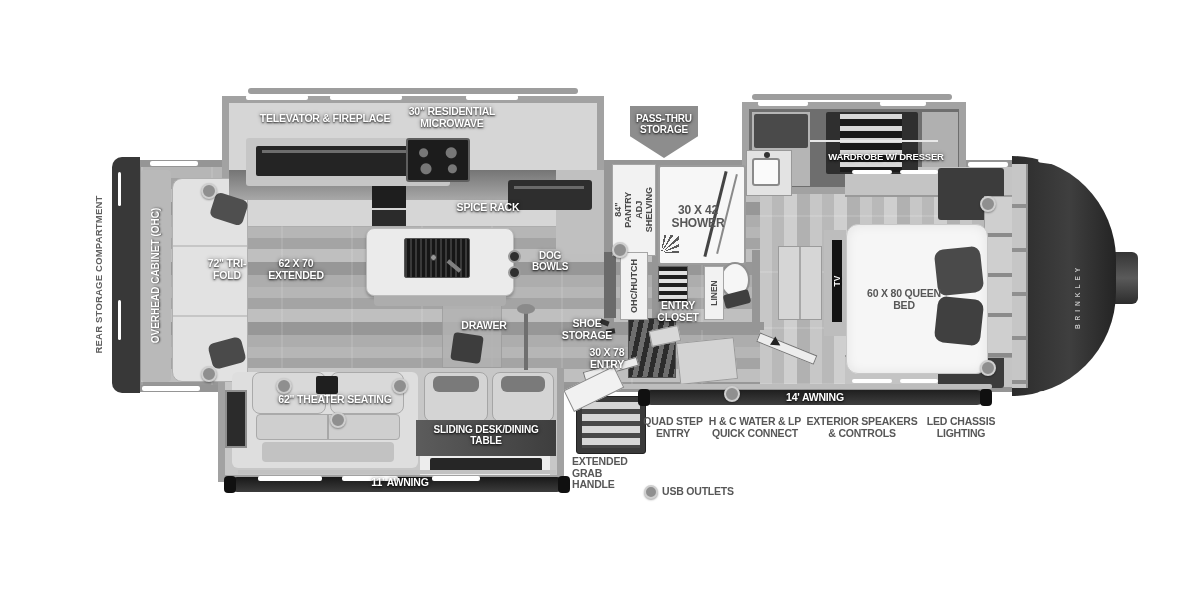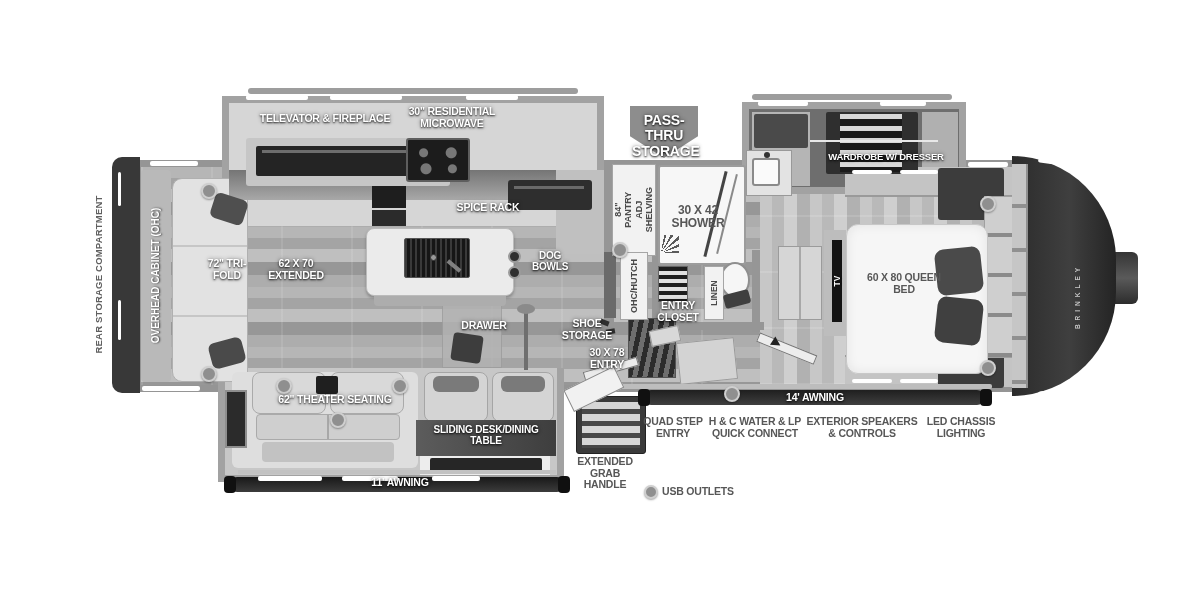--- a/index.html
+++ b/index.html
@@ -132,21 +132,21 @@
   <div class="V" style="left:612px;top:164px;width:44px;height:92px;background:#f2f2f2;border:1px solid #a5a5a5;z-index:12">
     <span class="wrap" style="font-size:9px;color:#4a4a4a">84" PANTRY ADJ SHELVING</span>
   </div>
   <div class="a" style="left:604px;top:252px;width:12px;height:66px;background:#6a6a6a;z-index:11"></div>
   <div class="V" style="left:620px;top:252px;width:28px;height:68px;background:#f2f2f2;border:1px solid #a5a5a5;z-index:12">
     <span style="font-size:9px;color:#4a4a4a">OHC/HUTCH</span>
   </div>
   <div class="dot" style="left:612px;top:242px"></div>
 
   <div class="a" style="left:630px;top:106px;width:68px;height:52px;background:#8d8d8d;z-index:12;clip-path:polygon(0 0,100% 0,100% 58%,50% 100%,0 58%)"></div>
-  <div class="L" style="left:632px;top:113px;width:64px;font-size:14px">PASS-THRU STORAGE</div>
+  <div class="L" style="left:632px;top:113px;width:64px;font-size:10px">PASS-THRU STORAGE</div>
 
   <div class="a wall" style="left:652px;top:160px;width:8px;height:170px;z-index:10"></div>
   <div class="a wall" style="left:652px;top:322px;width:112px;height:8px;z-index:10"></div>
   <div class="a" style="left:658px;top:165px;width:88px;height:100px;background:#f7f7f7;border:2px solid #9c9c9c;border-radius:3px;z-index:11"></div>
   <div class="a" style="left:714px;top:170px;width:3px;height:88px;background:#444;transform:rotate(14deg);z-index:12"></div>
   <div class="a" style="left:726px;top:173px;width:2px;height:82px;background:#8a8a8a;transform:rotate(14deg);z-index:12"></div>
   <div class="L D" style="left:660px;top:204px;width:76px;font-size:12px">30 x 42 SHOWER</div>
   <div class="a" style="left:661px;top:235px;width:18px;height:18px;z-index:12;background:repeating-conic-gradient(from 280deg at 0% 100%,#5a5a5a 0 7deg,transparent 7deg 18deg)"></div>
   <div class="a" style="left:658px;top:266px;width:30px;height:36px;border:1px solid #666;z-index:11;background:repeating-linear-gradient(180deg,#1e1e1e 0 4px,#e0e0e0 4px 8px)"></div>
   <div class="L" style="left:646px;top:300px;width:64px">ENTRY CLOSET</div>
@@ -191,21 +191,21 @@
   <div class="a" style="left:845px;top:355px;width:170px;height:32px;background:#c4c4c4;border-top:2px solid #9a9a9a;z-index:10"></div>
   <div class="slit" style="left:852px;top:379px;width:40px;height:4px"></div>
   <div class="slit" style="left:900px;top:379px;width:38px;height:4px"></div>
   <div class="a" style="left:938px;top:352px;width:66px;height:36px;background:#3c3c3c;border-radius:3px;z-index:11"></div>
   <div class="a" style="left:984px;top:196px;width:30px;height:162px;border:1px solid #a0a0a0;z-index:11;background:repeating-linear-gradient(180deg,#cfcfcf 0 36px,#8b8b8b 36px 40px)"></div>
   <div class="dot" style="left:980px;top:196px"></div>
   <div class="dot" style="left:980px;top:360px"></div>
   <div class="a" style="left:846px;top:224px;width:142px;height:150px;background:#f6f6f6;border:1px solid #c8c8c8;border-radius:12px;box-shadow:inset 0 0 12px rgba(0,0,0,.08);z-index:12"></div>
   <div class="a" style="left:936px;top:248px;width:46px;height:46px;background:#4a4a4a;border-radius:9px;transform:rotate(-6deg);z-index:13"></div>
   <div class="a" style="left:936px;top:298px;width:46px;height:46px;background:#404040;border-radius:9px;transform:rotate(6deg);z-index:13"></div>
-  <div class="L D" style="left:858px;top:272px;width:92px">60 x 80 QUEEN BED</div>
+  <div class="L D" style="left:858px;top:288px;width:92px">60 x 80 QUEEN BED</div>
   <div class="a" style="left:778px;top:246px;width:44px;height:74px;background:#d6d6d6;border:1px solid #9b9b9b;z-index:11">
     <div class="a" style="left:20px;top:0;width:2px;height:100%;background:#a8a8a8"></div>
   </div>
   <div class="a" style="left:824px;top:230px;width:22px;height:106px;background:#bdbdbd;z-index:11"></div>
   <div class="a" style="left:832px;top:240px;width:10px;height:82px;background:#141414;z-index:12"></div>
   <div class="V" style="left:828px;top:266px;width:18px;height:30px;z-index:40">
     <span style="font-size:8.5px;color:#fff;text-shadow:0 1px 2px rgba(0,0,0,.8)">TV</span>
   </div>
   <div class="a" style="left:758px;top:332px;width:62px;height:10px;background:#ededed;border:1px solid #777;transform:rotate(22deg);transform-origin:left center;z-index:12"></div>
   <div class="a" style="left:772px;top:338px;width:0;height:0;border-left:9px solid #222;border-top:5px solid transparent;border-bottom:5px solid transparent;transform:rotate(32deg);z-index:13"></div>
@@ -230,17 +230,17 @@
   <div class="L" style="left:760px;top:392px;width:110px;white-space:nowrap">14' AWNING</div>
 
   <div class="a" style="left:576px;top:396px;width:70px;height:58px;background:#3a3a3a;border:1px solid #222;border-radius:3px;z-index:18"></div>
   <div class="a" style="left:582px;top:402px;width:58px;height:46px;z-index:19;background:repeating-linear-gradient(180deg,#d6d6d6 0 7px,#474747 7px 12px)"></div>
   <div class="a" style="left:574px;top:388px;width:56px;height:24px;background:#f1f1f1;border:1px solid #888;transform:rotate(-26deg);transform-origin:left bottom;z-index:20"></div>
 
   <div class="L D" style="left:636px;top:416px;width:74px">QUAD STEP ENTRY</div>
   <div class="L D" style="left:700px;top:416px;width:110px">H &amp; C WATER &amp; LP QUICK CONNECT</div>
   <div class="L D" style="left:806px;top:416px;width:112px">EXTERIOR SPEAKERS &amp; CONTROLS</div>
   <div class="L D" style="left:916px;top:416px;width:90px">LED CHASSIS LIGHTING</div>
-  <div class="L D" style="left:572px;top:456px;width:66px;text-align:center">EXTENDED GRAB HANDLE</div>
+  <div class="L D" style="left:572px;top:456px;width:66px;text-align:left">EXTENDED GRAB HANDLE</div>
   <div class="dot" style="left:644px;top:485px;width:10px;height:10px;z-index:21"></div>
   <div class="L D" style="left:662px;top:486px;width:90px;text-align:left;white-space:nowrap">USB OUTLETS</div>
 
 </div>
 
 </body></html>

